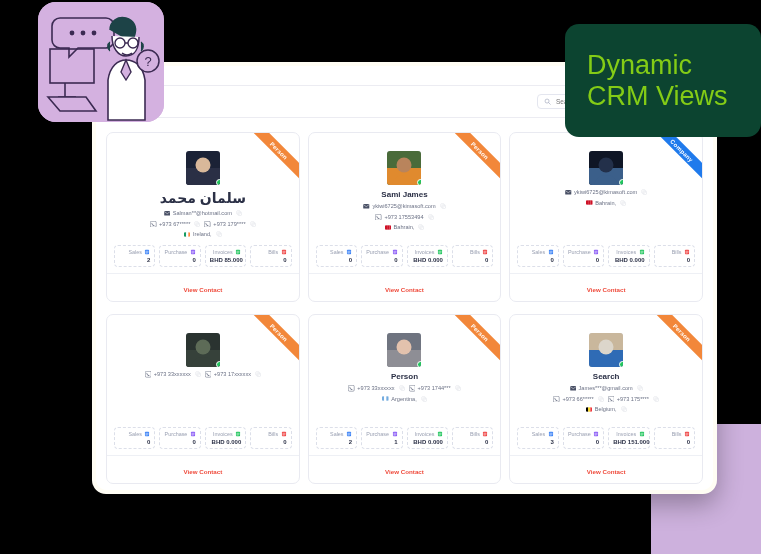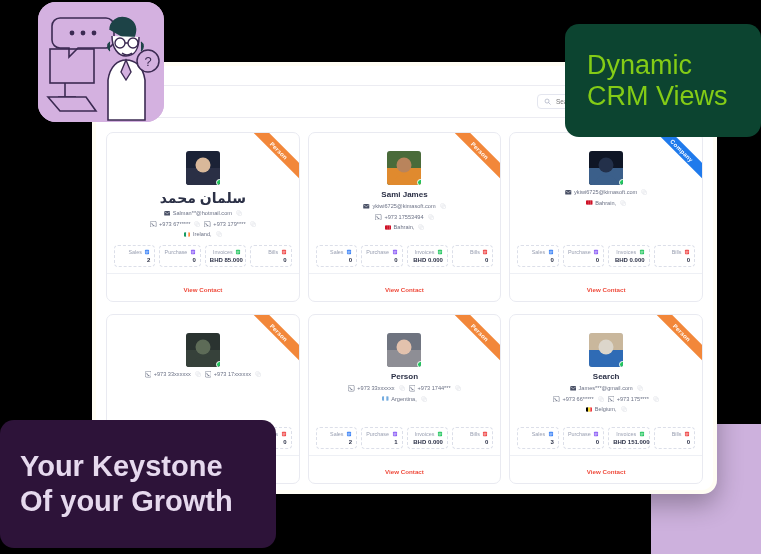--- a/index.html
+++ b/index.html
@@ -803,18 +803,14 @@
           </div>
         </div>
     </div>
   </div>
 
   <div class="badge badge-green">
     <div>Dynamic</div>
     <div>CRM Views</div>
   </div>
 
-  <div class="badge badge-purple">
-    <div>Your Keystone</div>
-    <div>Of your Growth</div>
-  </div>
 
 </div>
 
 </body></html>

